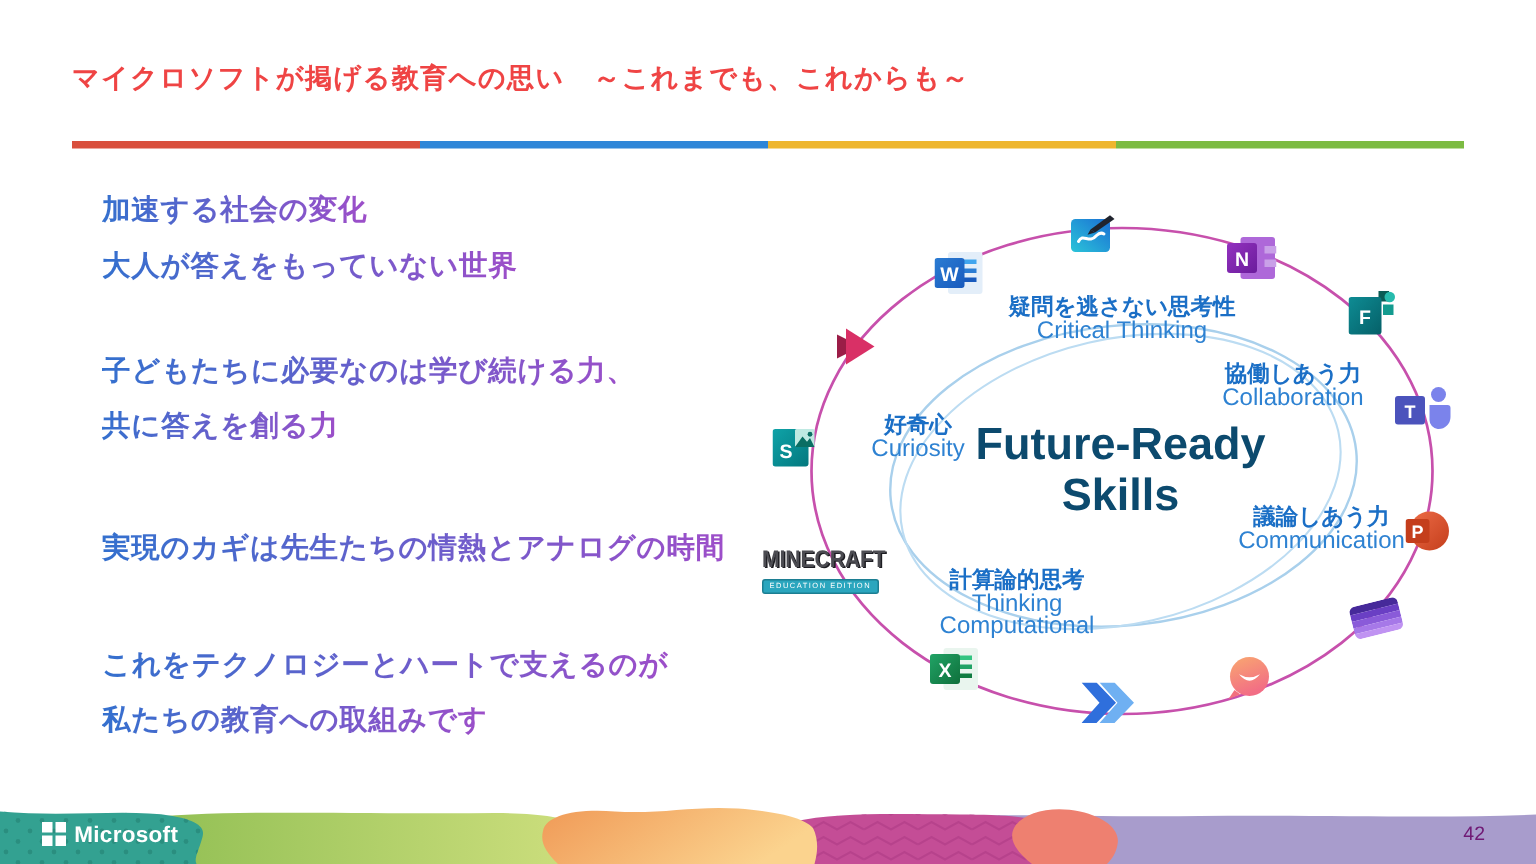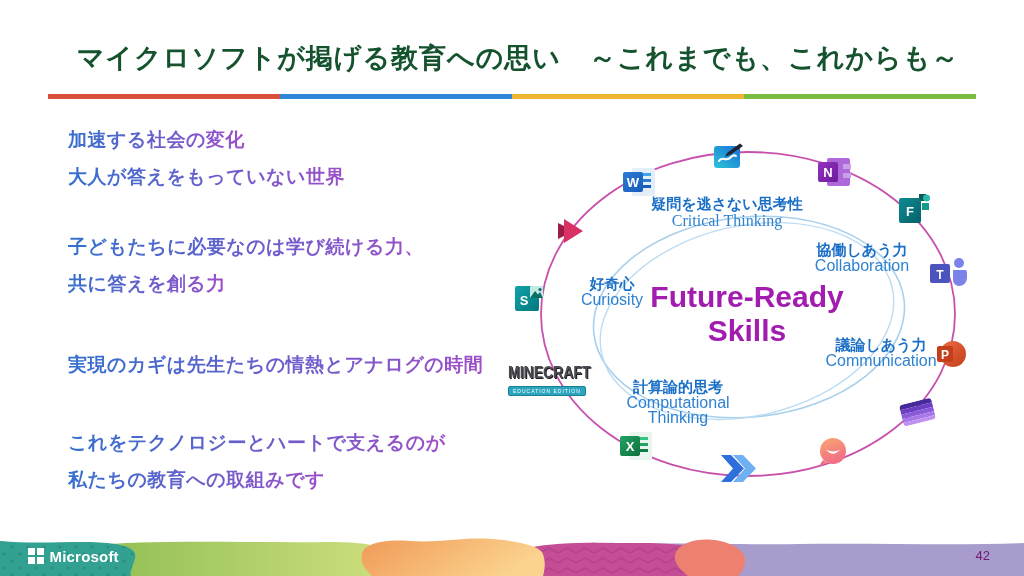--- a/index.html
+++ b/index.html
@@ -4,47 +4,47 @@
 <style>
   html,body{margin:0;padding:0;}
   body{
     width:1024px;height:576px;position:relative;overflow:hidden;
     background:#ffffff;
     font-family:"Liberation Sans","DejaVu Sans",sans-serif;
   }
   
   .slide-title{
     position:absolute;left:48px;top:40px;width:940px;
-    font-size:27px;font-weight:bold;color:#14532d;
-    letter-spacing:1px;white-space:nowrap;text-align:center;
+    font-size:18px;font-weight:bold;color:#ef4444;
+    letter-spacing:1px;white-space:nowrap;
   }
   .accent-bar{position:absolute;left:48px;top:94px;width:928px;height:5px;display:flex;}
   .accent-bar span{flex:1;height:100%;}
   
   .lt{
     position:absolute;left:68px;font-size:19px;font-weight:bold;white-space:nowrap;
     letter-spacing:0.5px;
   }
   .gtext{
     display:inline-block;
     background-image:linear-gradient(90deg,#3470ce 0%,#9d4ec9 100%);
     -webkit-background-clip:text;background-clip:text;
     -webkit-text-fill-color:transparent;color:transparent;
   }
   
   .diagram{position:absolute;left:500px;top:120px;width:524px;height:420px;}
   .ellipses{position:absolute;left:0;top:0;}
   .center-title{
     position:absolute;left:67px;top:160px;width:360px;text-align:center;
-    font-size:30px;line-height:34px;font-weight:bold;color:#a21caf;
+    font-size:30px;line-height:34px;font-weight:bold;color:#0c4a6e;
   }
   .skill{position:absolute;text-align:center;white-space:nowrap;}
   .skill .jp{font-size:15px;font-weight:bold;color:#1b6fc6;line-height:17px;}
   .skill .en{font-size:16px;color:#2e82d2;line-height:15px;}
-  .s-critical{left:107px;top:76px;width:240px;font-family:Liberation Serif, serif;}
+  .s-critical{left:128px;top:76px;width:240px;}
   .s-collab{left:272px;top:121px;width:180px;}
   .s-curiosity{left:42px;top:155px;width:140px;}
   .s-comm{left:286px;top:216px;width:190px;}
   .s-comp{left:88px;top:258px;width:180px;}
   .s-creat{left:240px;top:270px;width:140px;}
   .appicon{position:absolute;}
   .appicon svg{display:block;}
   
   .minecraft{position:absolute;left:8px;top:245px;width:90px;text-align:left;}
   .mc-title{
@@ -111,22 +111,22 @@
   <div class="skill s-curiosity">
     <div class="jp">好奇心</div>
     <div class="en">Curiosity</div>
   </div>
   <div class="skill s-comm">
     <div class="jp">議論しあう力</div>
     <div class="en">Communication</div>
   </div>
   <div class="skill s-comp">
     <div class="jp">計算論的思考</div>
+    <div class="en">Thinking</div>
     <div class="en">Computational</div>
-    <div class="en">Thinking</div>
   </div>
 
   <div class="appicon" style="left:214px;top:21px;">
     <svg width="31" height="30" viewBox="0 0 31 30">
       <defs>
           <linearGradient id="wbg" x1="0" y1="1" x2="1" y2="0">
         <stop offset="0" stop-color="#2bc4d9"></stop>
             <stop offset="1" stop-color="#1a6fd4"></stop>
           </linearGradient>
         </defs>

